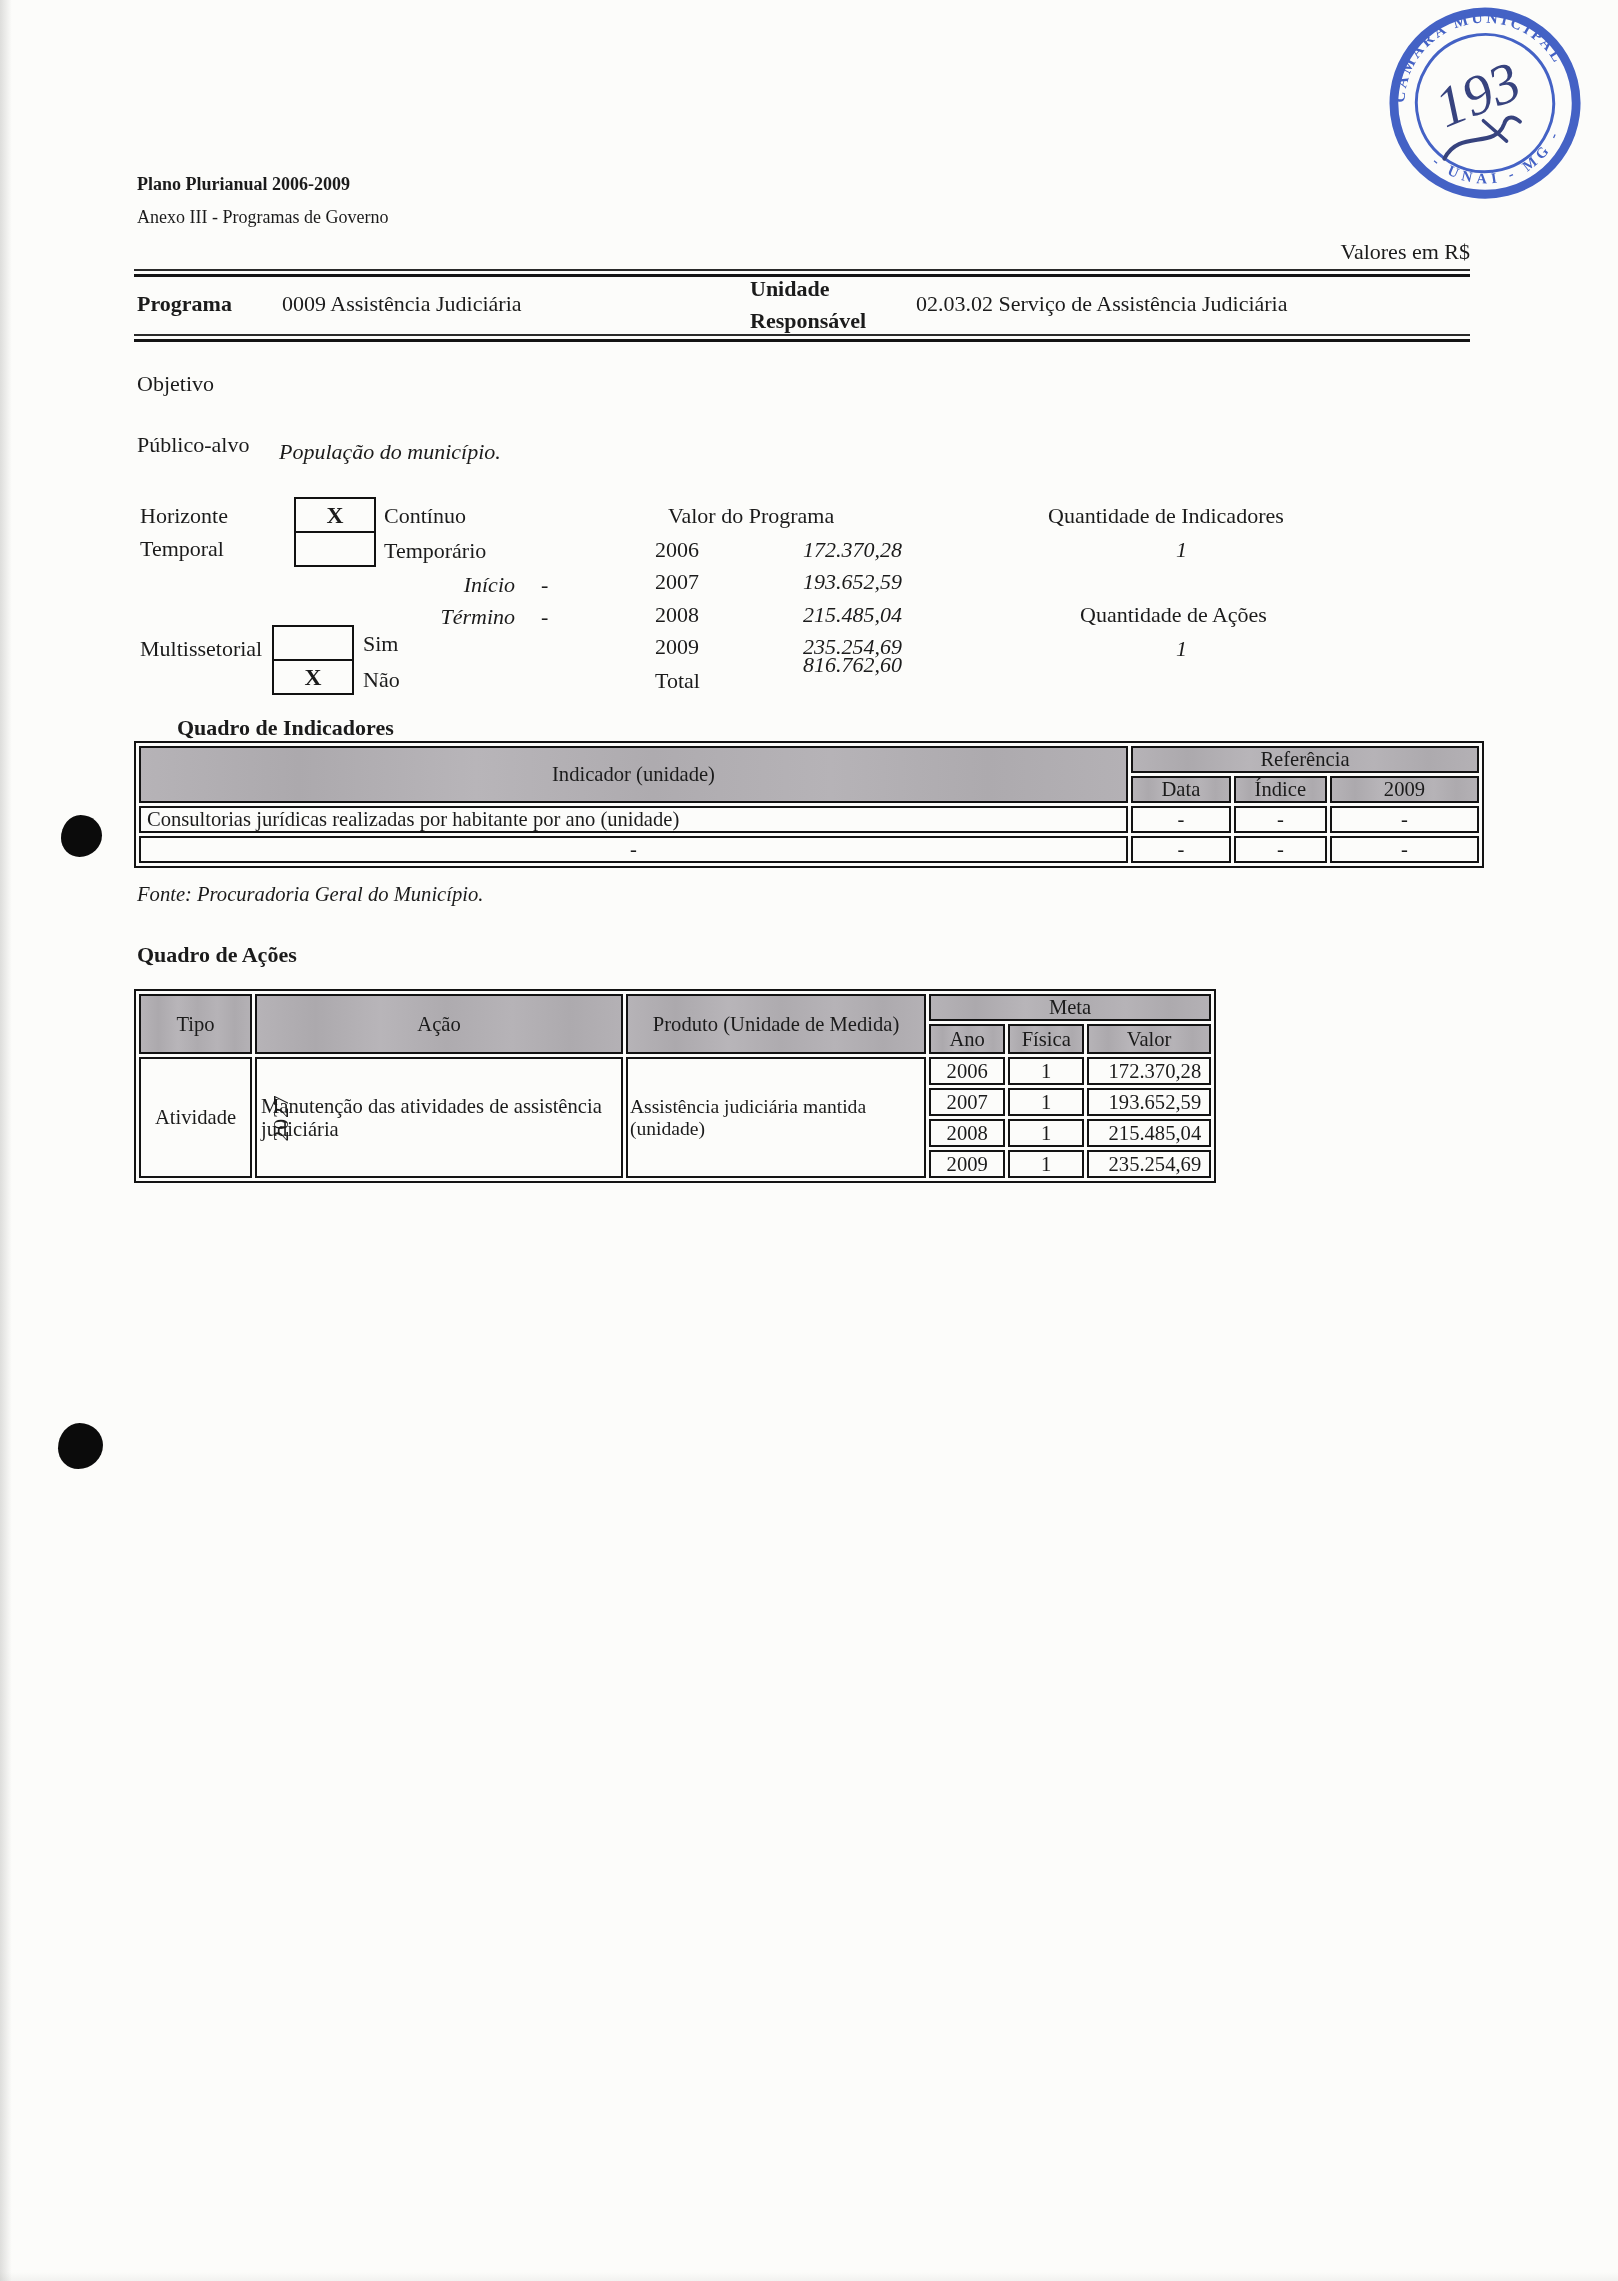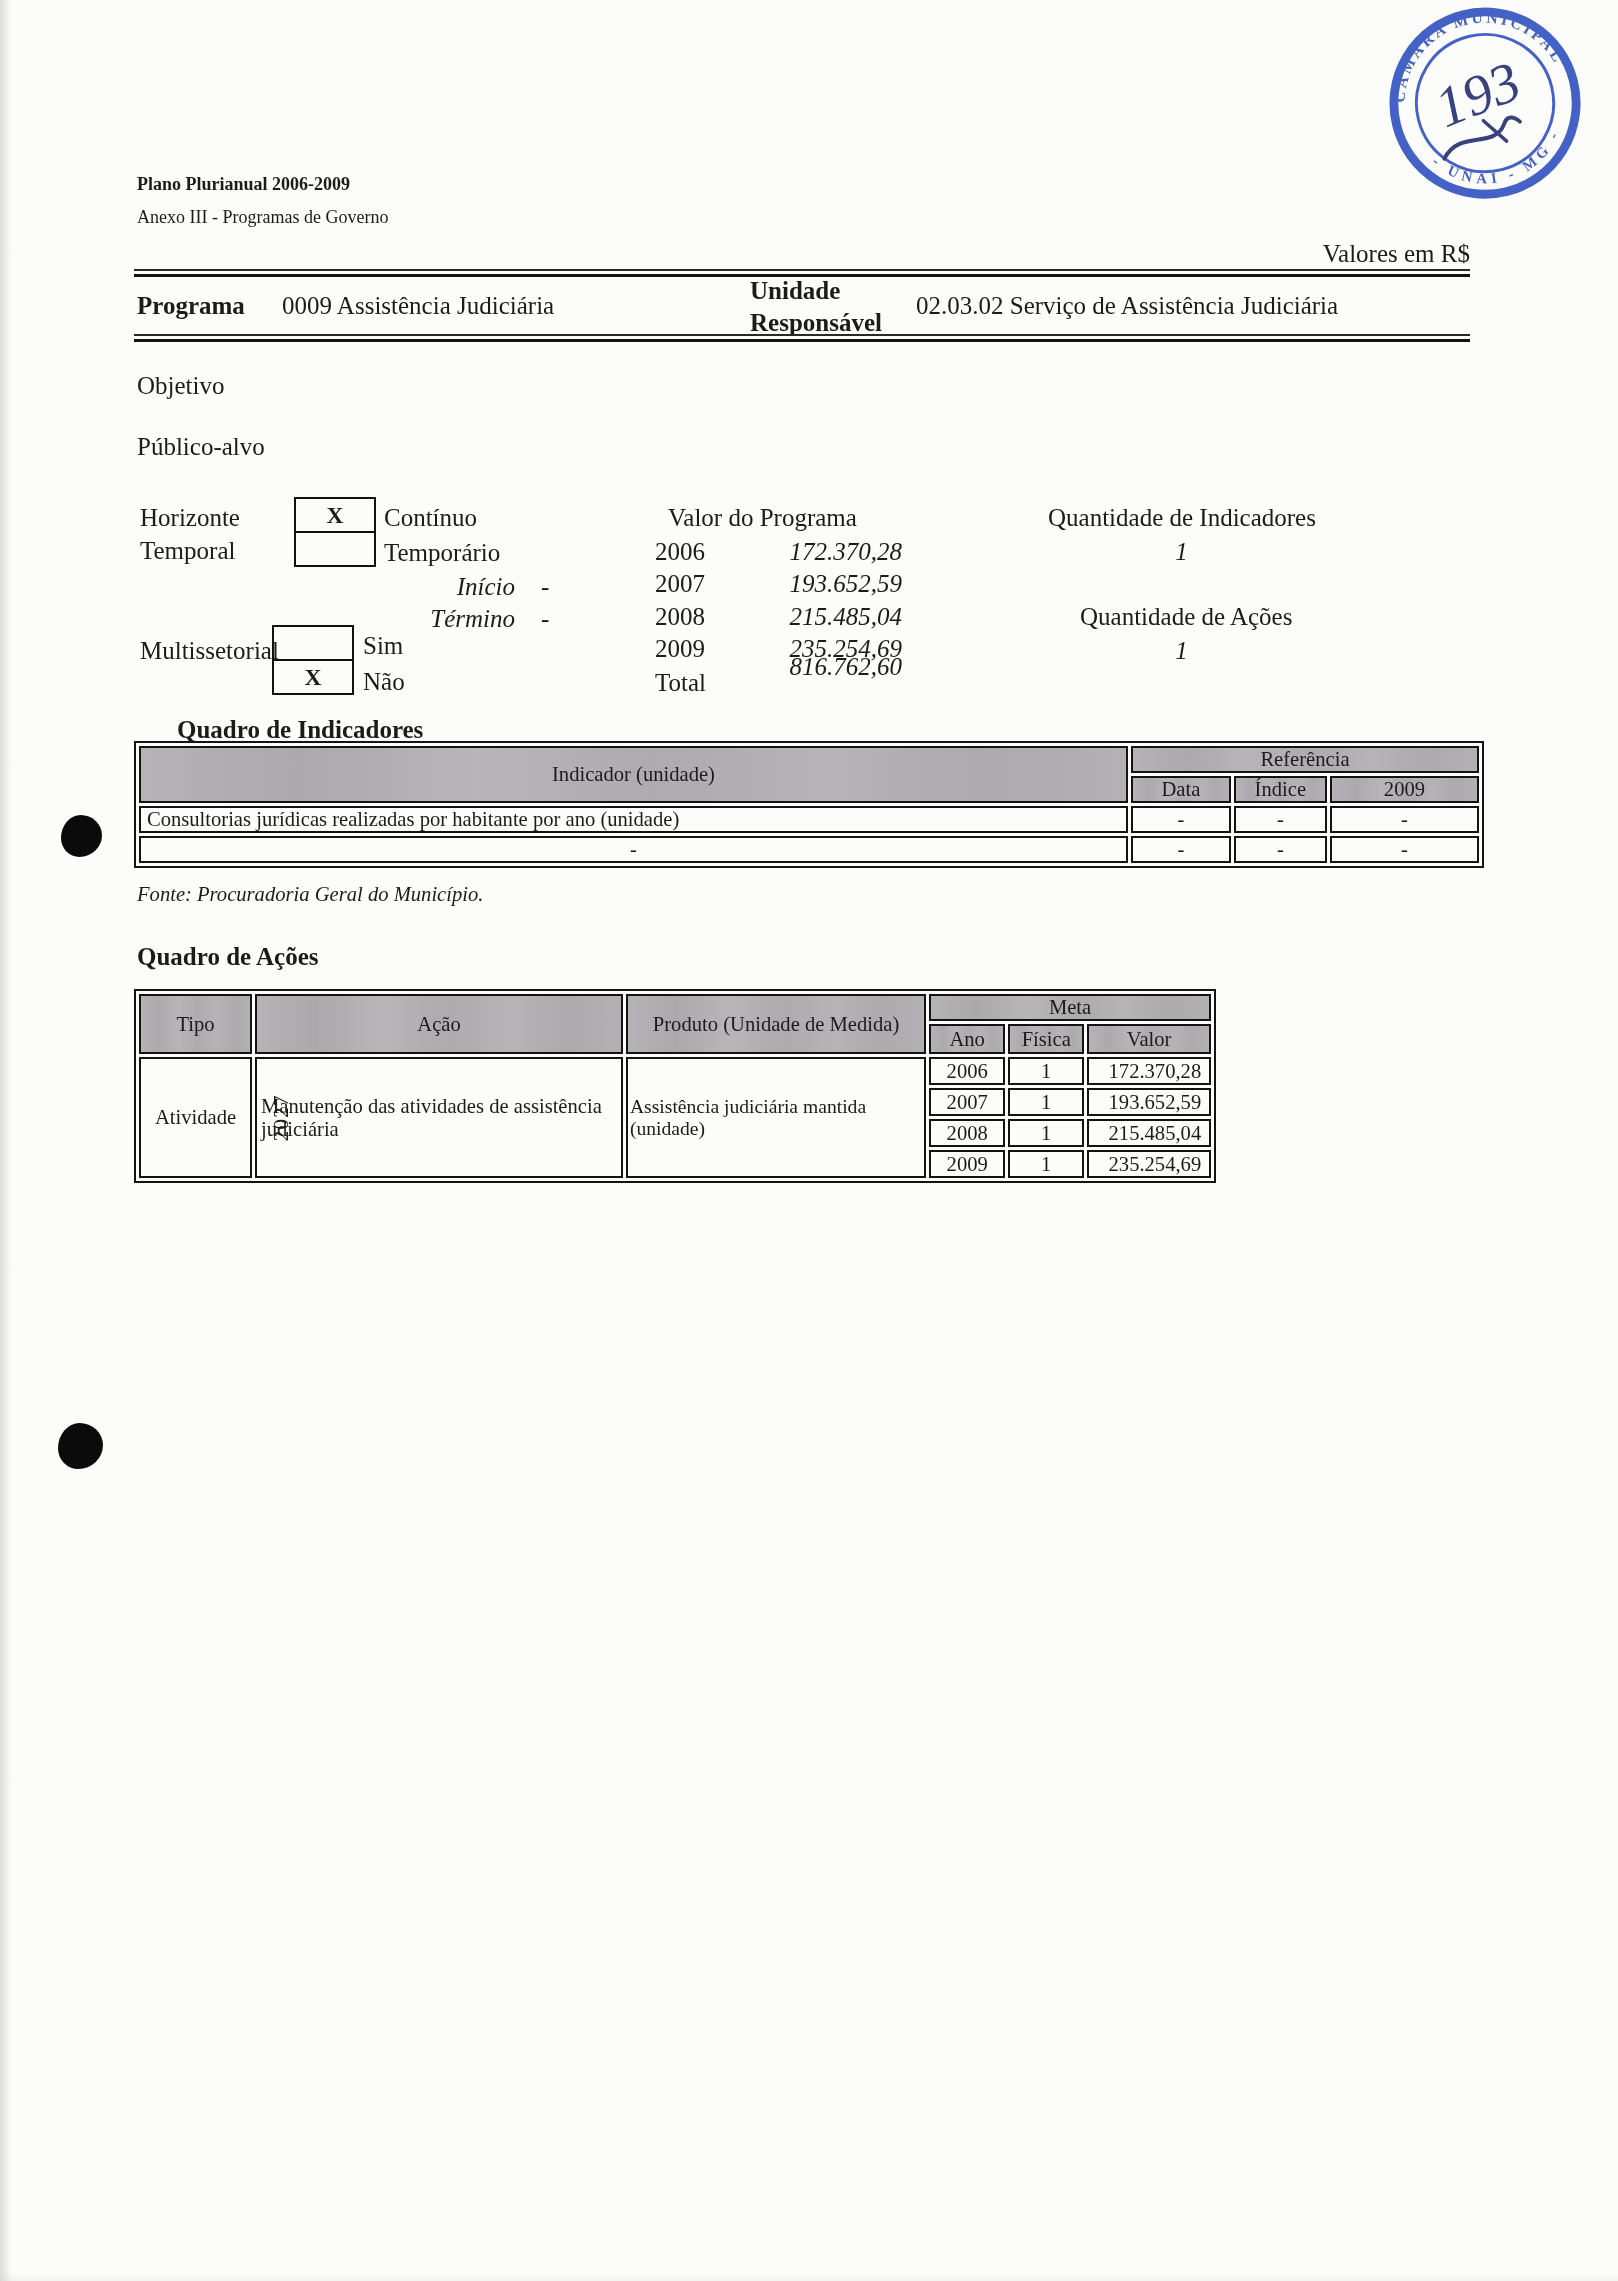--- a/index.html
+++ b/index.html
@@ -13,21 +13,21 @@
     overflow:hidden;
   }
   .page::before{
     content:"";position:absolute;inset:0;pointer-events:none;
     background:linear-gradient(90deg,rgba(150,150,148,.30),rgba(0,0,0,0) 11.8px),
                linear-gradient(0deg,rgba(160,160,158,.12),rgba(0,0,0,0) 9.8px);
   }
   .abs{position:absolute;}
   .b{font-weight:bold;}
   .i{font-style:italic;}
-  .t22{font-size:25px;line-height:1.25;font-family:Liberation Serif, serif;}
+  .t22{font-size:22px;line-height:1.25;font-family:Liberation Serif, serif;}
   .t21{font-size:20.6px;line-height:1.2;}
   .t25{font-size:18px;line-height:1.3;}
   .right{text-align:right;}
   .center{text-align:center;}
 
   
   .dbl-rule{height:0;border-top:2px solid #2a2a2a;}
   .dbl-rule::after{content:"";position:absolute;left:0;right:0;top:2.9px;border-top:3.9px solid #141414;}
 
   
@@ -83,20 +83,21 @@
   <div class="abs dbl-rule" style="left:134px;top:269px;width:1336px;"></div>
   <div class="abs t22 b" style="left:137px;top:290px;">Programa</div>
   <div class="abs t22" style="left:282px;top:290px;">0009 Assistência Judiciária</div>
   <div class="abs t22 b" style="left:750px;top:275px;">Unidade</div>
   <div class="abs t22 b" style="left:750px;top:307px;">Responsável</div>
   <div class="abs t22" style="left:916px;top:290px;">02.03.02 Serviço de Assistência Judiciária</div>
   <div class="abs dbl-rule" style="left:134px;top:334px;width:1336px;"></div>
 
   <div class="abs t22" style="left:137px;top:370px;">Objetivo</div>
   <div class="abs t22" style="left:137px;top:431px;">Público-alvo</div>
+  <div class="abs t22 i" style="left:279px;top:438px;width:882px;">População do município.</div>
 
   <div class="abs t22" style="left:140px;top:502px;">Horizonte</div>
   <div class="abs t22" style="left:140px;top:535px;">Temporal</div>
 
   <div class="abs cb-stack" style="left:294px;top:497px;">
     <div class="cb">
         <span>X</span>
       </div>
     <div class="cb">
         <span></span>

